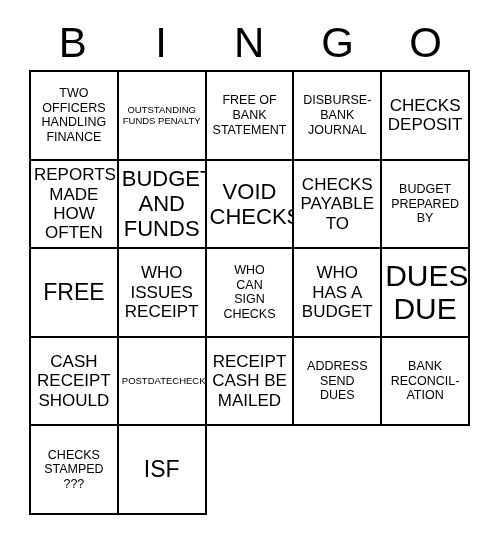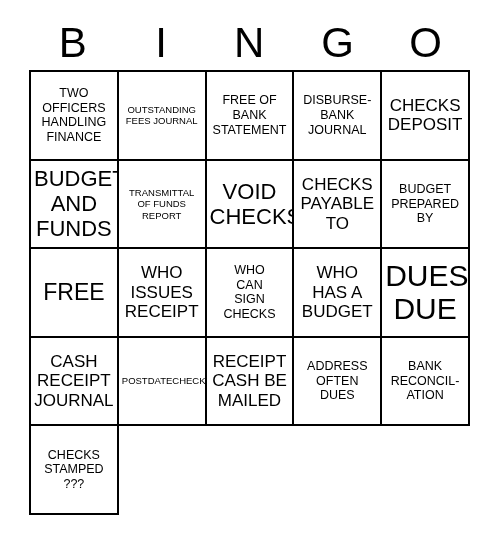--- a/index.html
+++ b/index.html
@@ -101,46 +101,47 @@
 
   <div id="bingo-grid">
       <div class="bingo-cell sz-sm">
         <span class="cell-text">TWO
 OFFICERS
 HANDLING
 FINANCE</span>
       </div>
       <div class="bingo-cell sz-xs">
         <span class="cell-text">OUTSTANDING
-FEES JOURNAL</span>
+FUNDS PENALTY</span>
       </div>
       <div class="bingo-cell sz-sm">
         <span class="cell-text">FREE OF
 BANK
 STATEMENT</span>
       </div>
       <div class="bingo-cell sz-sm">
         <span class="cell-text">DISBURSE-
 BANK
 JOURNAL</span>
       </div>
       <div class="bingo-cell sz-md">
         <span class="cell-text">CHECKS
 DEPOSIT</span>
+      </div>
+      <div class="bingo-cell sz-md">
+        <span class="cell-text">REPORTS
+MADE
+HOW
+OFTEN</span>
       </div>
       <div class="bingo-cell sz-lg">
         <span class="cell-text">BUDGET
 AND
 FUNDS</span>
       </div>
-      <div class="bingo-cell sz-xs">
-        <span class="cell-text">TRANSMITTAL
-OF FUNDS
-REPORT</span>
-      </div>
       <div class="bingo-cell sz-lg">
         <span class="cell-text">VOID
 CHECKS</span>
       </div>
       <div class="bingo-cell sz-md">
         <span class="cell-text">CHECKS
 PAYABLE
 TO</span>
       </div>
       <div class="bingo-cell sz-sm">
@@ -167,40 +168,43 @@
 HAS A
 BUDGET</span>
       </div>
       <div class="bingo-cell sz-xl">
         <span class="cell-text">DUES
 DUE</span>
       </div>
       <div class="bingo-cell sz-md">
         <span class="cell-text">CASH
 RECEIPT
-JOURNAL</span>
+SHOULD</span>
       </div>
       <div class="bingo-cell sz-xs">
         <span class="cell-text">POSTDATECHECKS</span>
       </div>
       <div class="bingo-cell sz-md">
         <span class="cell-text">RECEIPT
 CASH BE
 MAILED</span>
       </div>
       <div class="bingo-cell sz-sm">
         <span class="cell-text">ADDRESS
-OFTEN
+SEND
 DUES</span>
       </div>
       <div class="bingo-cell sz-sm">
         <span class="cell-text">BANK
 RECONCIL-
 ATION</span>
       </div>
       <div class="bingo-cell sz-sm">
         <span class="cell-text">CHECKS
 STAMPED
 ???</span>
       </div>
+      <div class="bingo-cell sz-xxl">
+        <span class="cell-text">ISF</span>
+      </div>
     </div>
 
 </div>
 
 </body></html>

